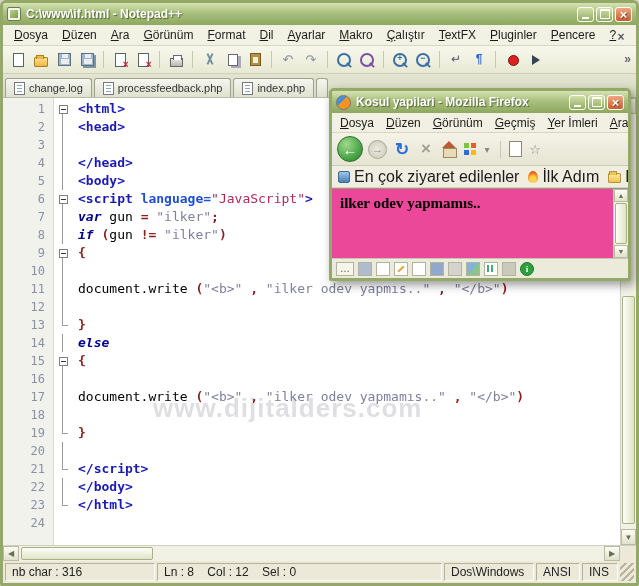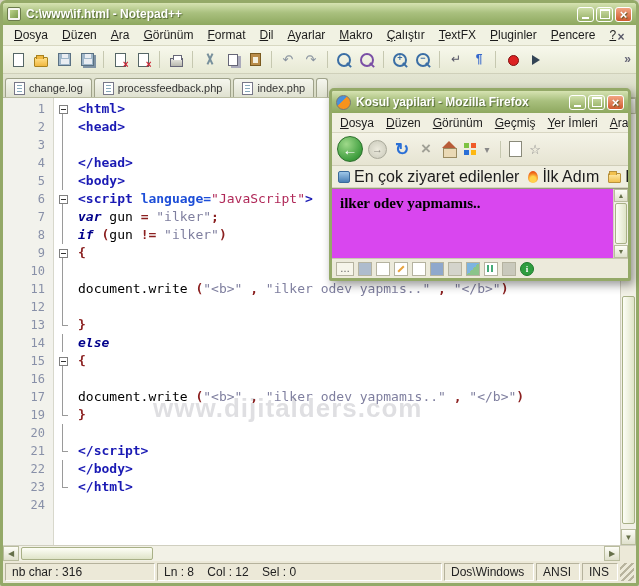--- a/index.html
+++ b/index.html
@@ -138,21 +138,21 @@
   .nico-page{width:13px;height:16px;background:#fff;border:1px solid #8a8a7a;}
   .nico-star{width:16px;height:18px;}
   .nico-star::before{content:"☆";color:#888;font-size:13px;}
   .ff-bookmarks{height:22px;flex:0 0 22px;display:flex;align-items:center;gap:9px;padding:0 6px;background:#efeee0;border-bottom:1px solid #d5d3bd;font-size:16px;overflow:hidden;white-space:nowrap;}
   .bm-item{display:inline-flex;align-items:center;gap:4px;color:#1c1c1c;}
   .bmi{display:inline-block;position:relative;}
   .bmi-mostvisited{width:12px;height:12px;background:linear-gradient(#9ec7e8,#4a7fb5);border:1px solid #3a6a9a;border-radius:2px;}
   .bmi-flame{width:10px;height:12px;background:radial-gradient(circle at 50% 70%,#ffd24a 0 30%,#f47b20 60%,#d92b04);border-radius:50% 50% 50% 50%/58% 58% 42% 42%;}
   .bmi-folder{width:13px;height:10px;background:linear-gradient(#ffe9a6,#f2c14e);border:1px solid #b9923a;border-radius:1px;margin-top:2px;}
   .bmi-folder::before{content:"";position:absolute;top:-3px;left:0;width:6px;height:3px;background:#f2c14e;border:1px solid #b9923a;border-bottom:none;}
-  .ff-contentrow{flex:1;display:flex;min-height:0;border-top:1px solid #98967f;background:#d946ef;}
+  .ff-contentrow{flex:1;display:flex;min-height:0;border-top:1px solid #98967f;background:#ec4899;}
   .ff-content{flex:1;padding:6px 8px;font-family:"Liberation Serif",serif;font-weight:bold;font-size:15px;color:#000;overflow:hidden;}
   .ff-vscroll{width:15px;flex:0 0 15px;background:#f1f0e5;border-left:1px solid #d5d3bd;display:flex;flex-direction:column;}
   .ff-vscroll .sb-btn{height:13px;flex:0 0 13px;font-size:7px;}
   .ff-vthumb{flex:1;margin:1px;background:linear-gradient(90deg,#fdfef6,#dfe4c8);border:1px solid #a8b086;border-radius:2px;}
   .ff-statusbar{height:20px;flex:0 0 20px;display:flex;align-items:center;gap:4px;padding:0 4px;background:#eceadb;border-top:1px solid #c9c7b2;}
   .ffi{width:14px;height:14px;display:inline-flex;align-items:center;justify-content:center;border:1px solid #b5b3a0;background:#f6f5ea;font-size:10px;color:#555;position:relative;}
   .ffi-dots{width:18px;border-color:#b5b3a0;}
   .ffi-dots::before{content:"…";line-height:6px;}
   .ffi-extension{background:#aebccd;}
   .ffi-doc,.ffi-doc2,.ffi-edit,.ffi-stats{background:#fff;}
@@ -374,20 +374,25 @@
             <span class="lnum">16</span>
             <span class="fold fold-v"></span>
             <span class="ltext"></span>
           </div>
           <div class="code-row">
             <span class="lnum">17</span>
             <span class="fold fold-v"></span>
             <span class="ltext"><span class="tk-plain">document.write </span><span class="tk-op">(</span><span class="tk-str">"&lt;b&gt;"</span><span class="tk-op"> , </span><span class="tk-str">"ilker odev yapmamıs.."</span><span class="tk-op"> , </span><span class="tk-str">"&lt;/b&gt;"</span><span class="tk-op">)</span></span>
           </div>
           <div class="code-row">
+            <span class="lnum">18</span>
+            <span class="fold fold-v"></span>
+            <span class="ltext"></span>
+          </div>
+          <div class="code-row">
             <span class="lnum">19</span>
             <span class="fold fold-end"></span>
             <span class="ltext"><span class="tk-op">}</span></span>
           </div>
           <div class="code-row">
             <span class="lnum">20</span>
             <span class="fold fold-v"></span>
             <span class="ltext"></span>
           </div>
           <div class="code-row">

